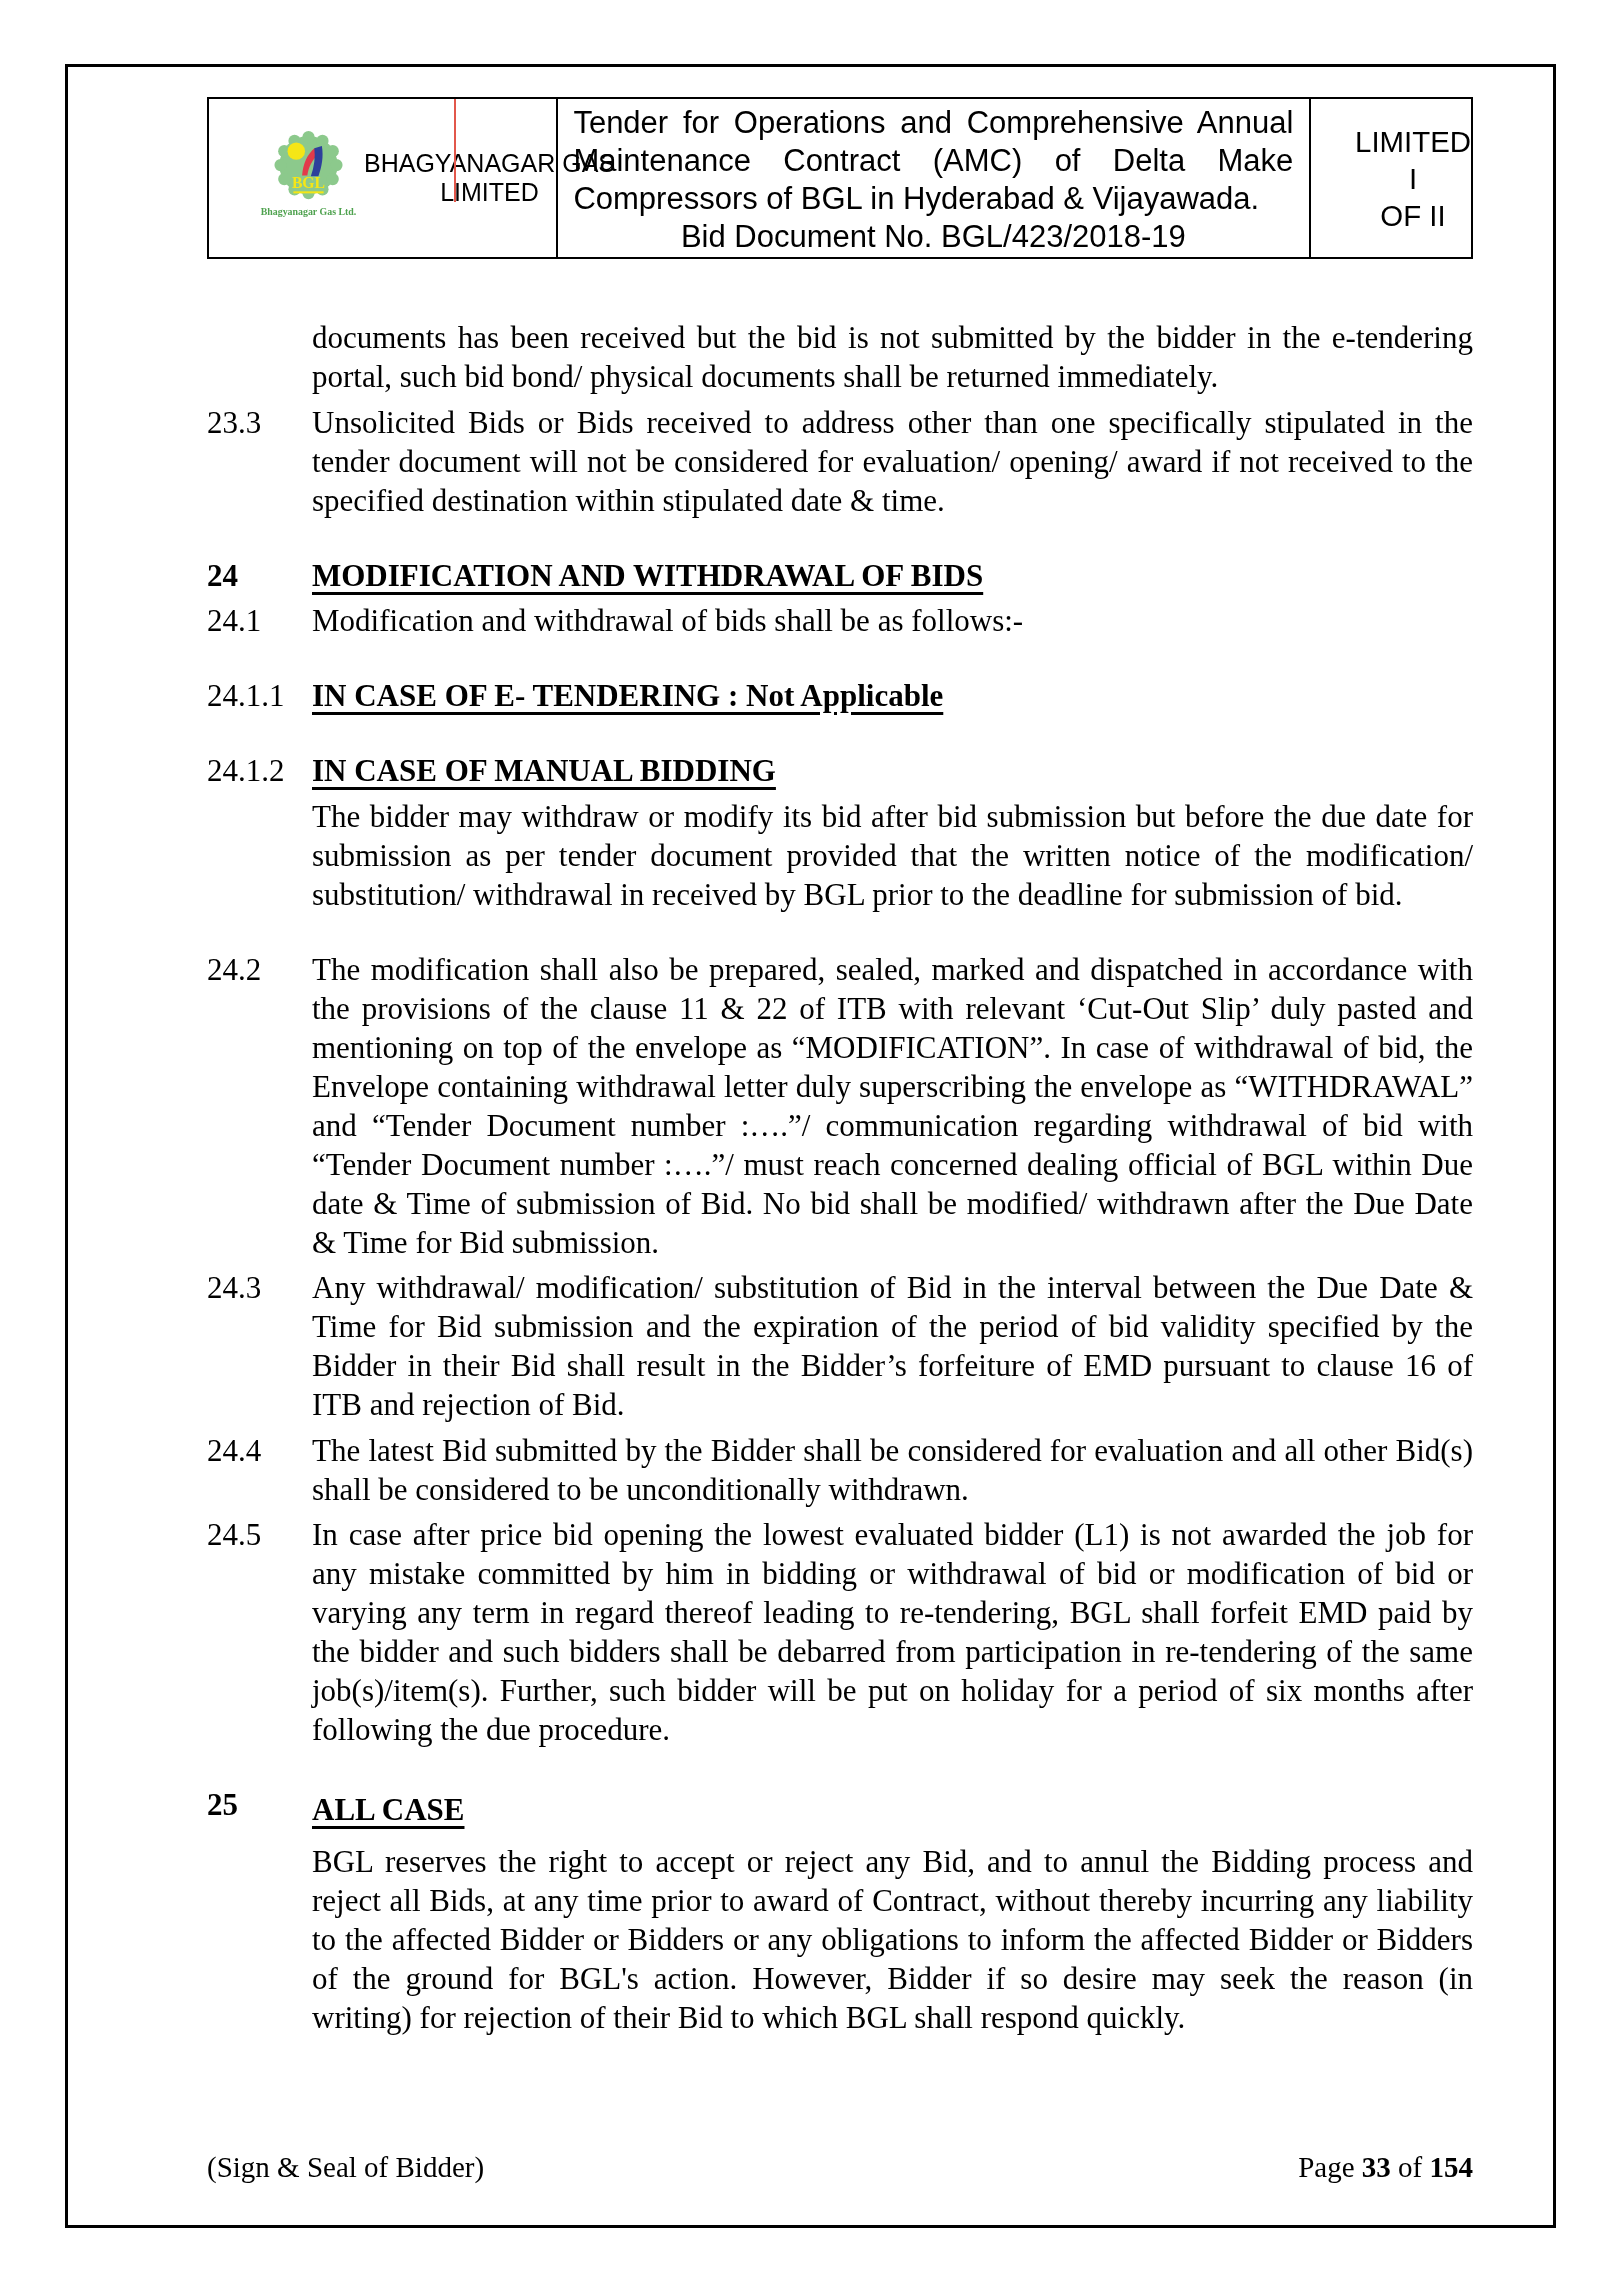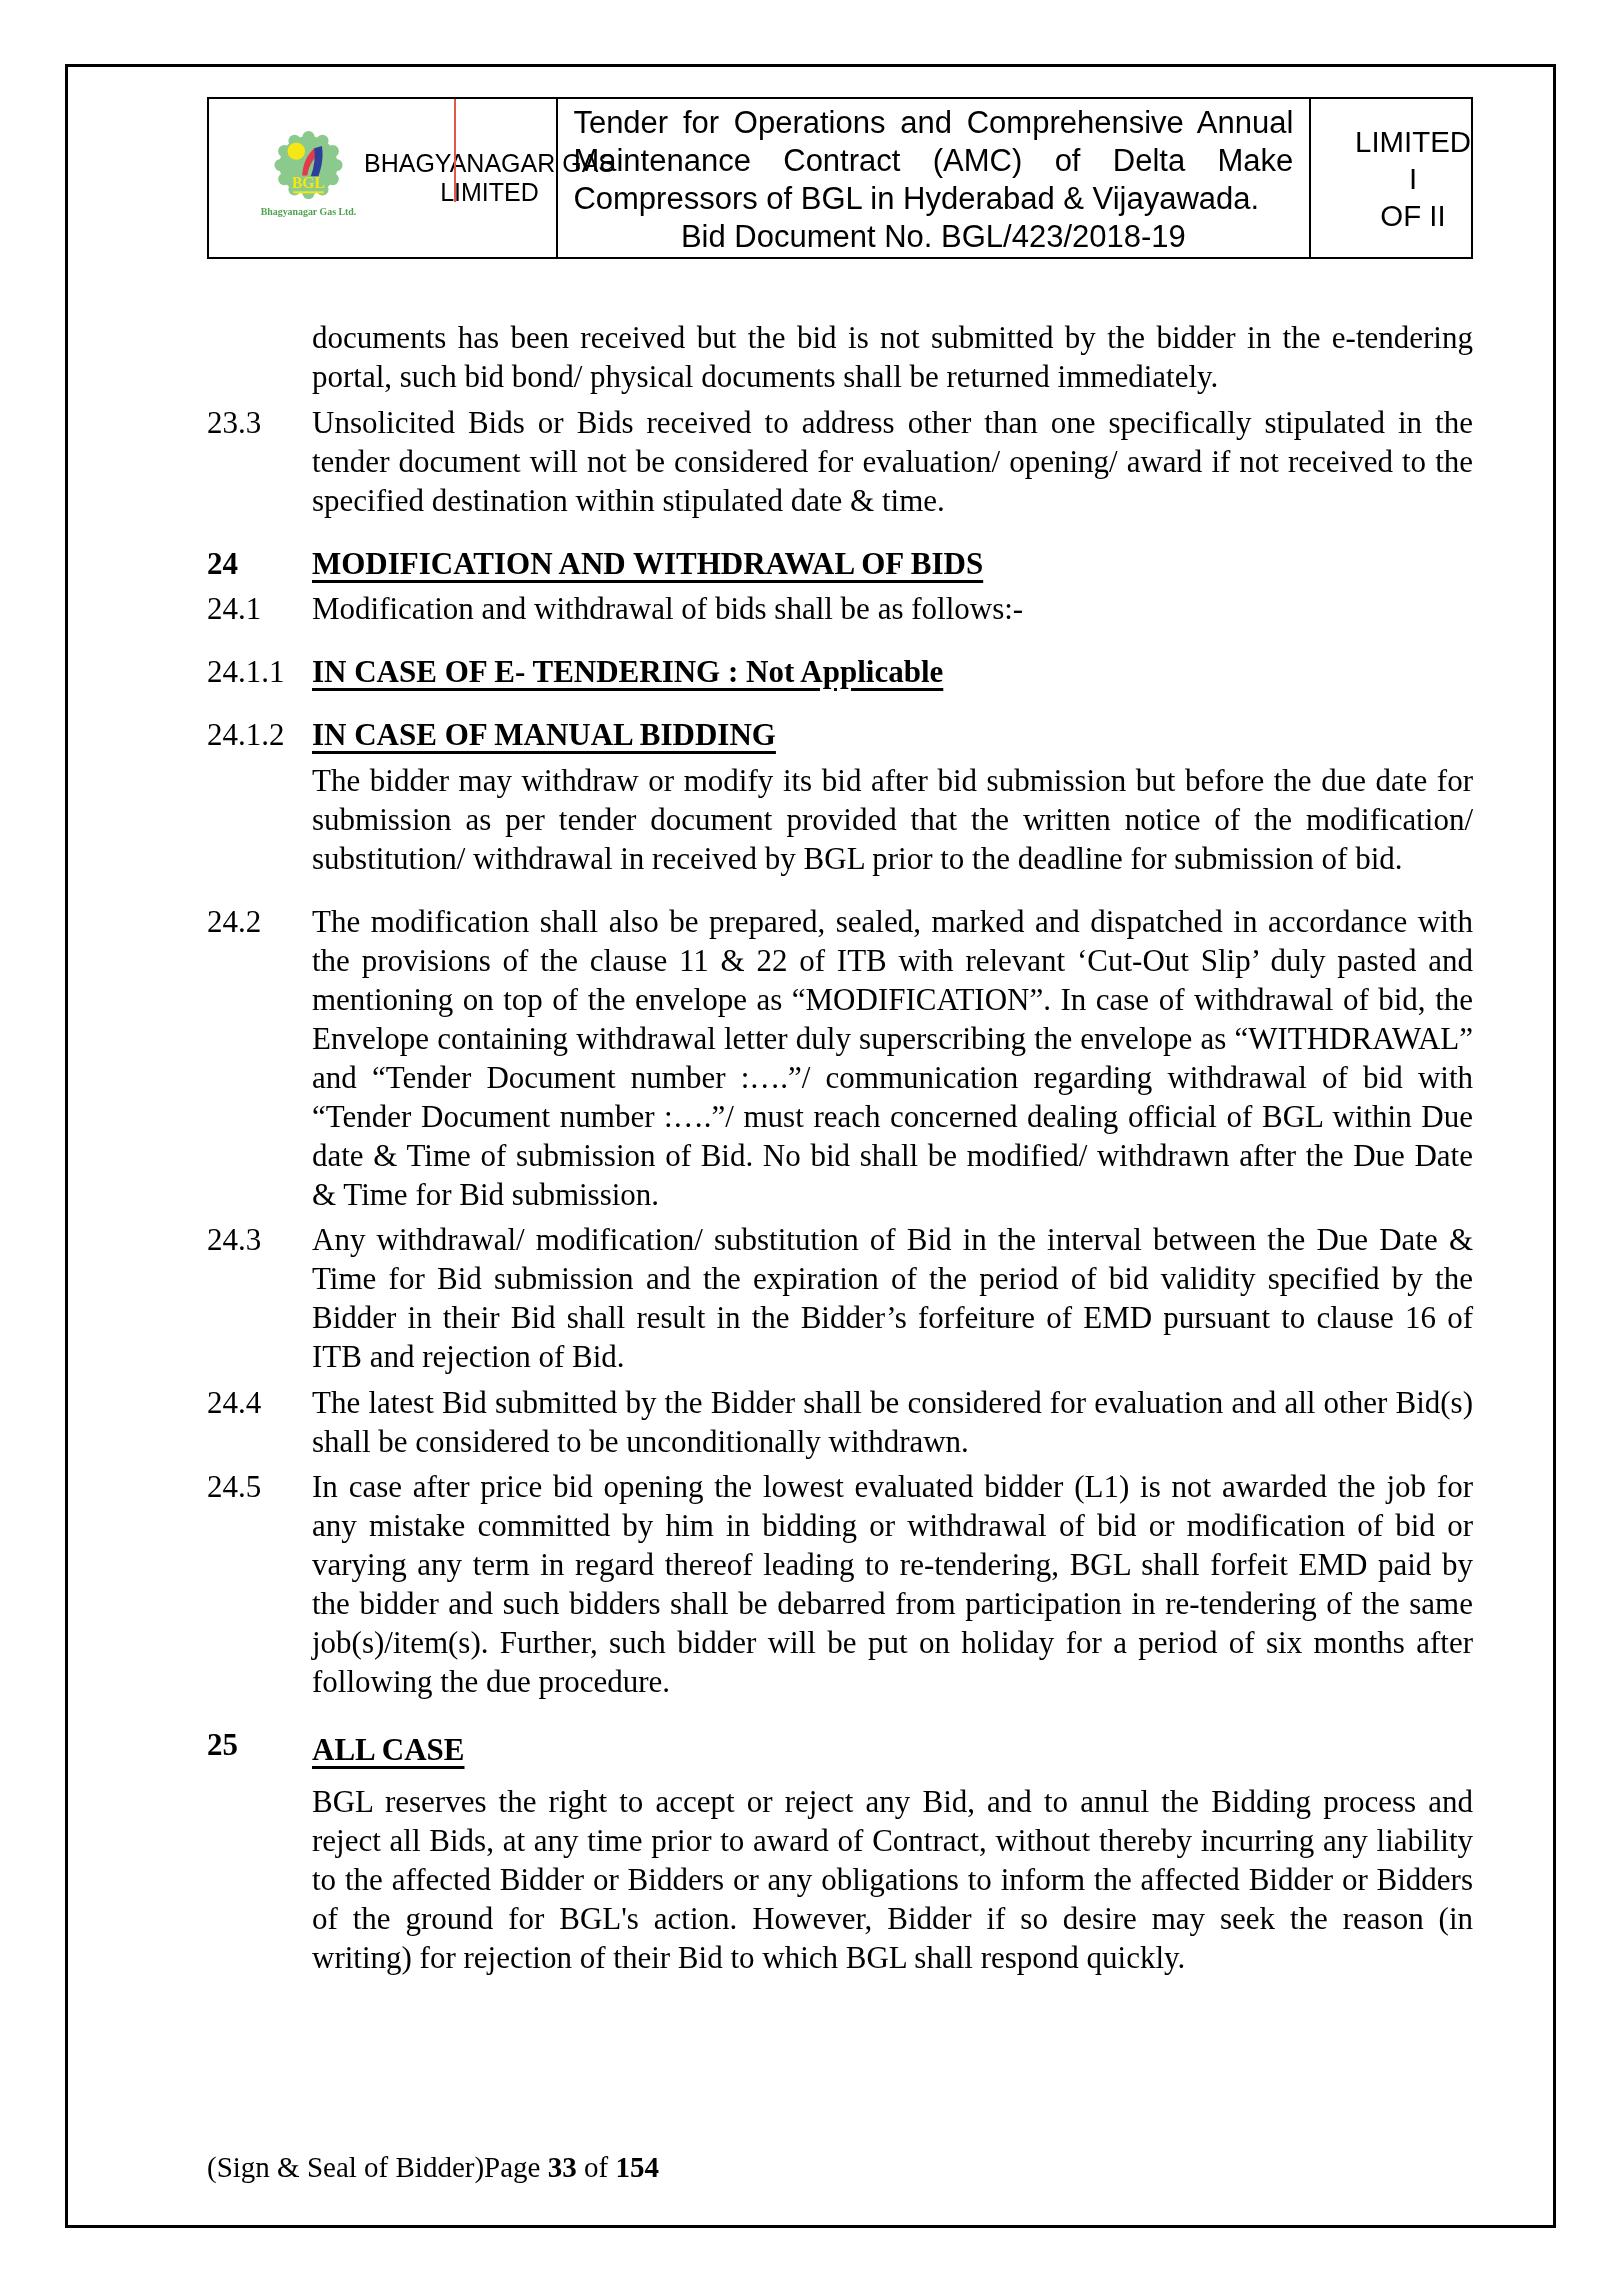--- a/index.html
+++ b/index.html
@@ -78,38 +78,38 @@
   .content {
     margin: 59px 80px 0 139px;
     font-size: 31px;
     line-height: 39px;
   }
   .block { display: flex; margin-top: 6.5px; }
   .num { width: 105px; flex-shrink: 0; }
   .num.bold { font-weight: bold; }
   .txt { flex: 1; text-align: justify; }
   .txt.nojust { text-align: left; }
-  .sp  { margin-top: 24px; }
+  .sp  { margin-top: 36px; }
   .hu {
     font-weight: bold;
     text-decoration: underline;
     text-decoration-thickness: 3.3px;
     text-underline-offset: 5.9px;
   }
   .h25 .txt { line-height: 50px; text-align: left; }
   .hline { display: block; }
   .just-last { text-align: justify; text-align-last: justify; }
   
   .footer {
     position: absolute;
     left: 139px;
-    right: 68px;
+    right: 80px;
     bottom: 41px;
     display: flex;
-    justify-content: flex-start;
+    justify-content: space-between;
     font-size: 29px;
     line-height: 34px;
   }
   .page-indicator .pg-num { font-weight: bold; }
 </style>
 </head>
 <body>
 
 <div class="page">
   <div class="border-box">

